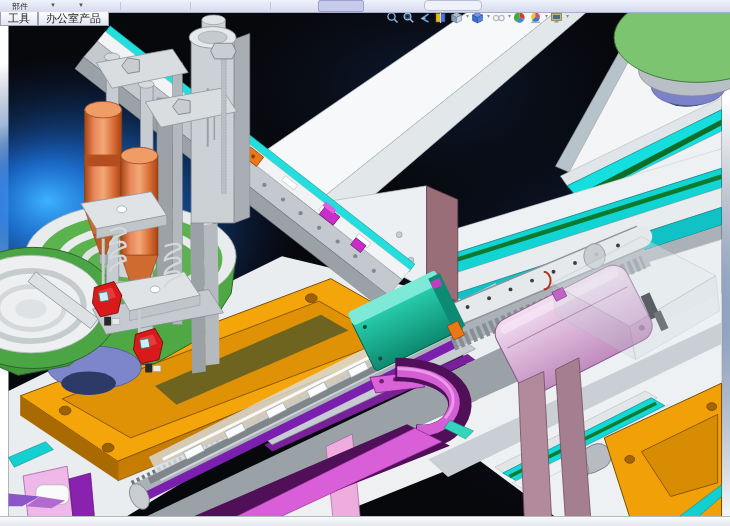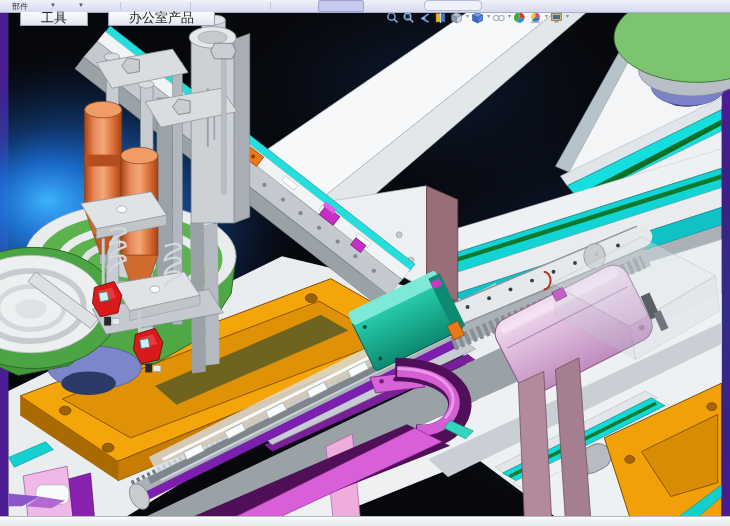--- a/index.html
+++ b/index.html
@@ -1,33 +1,33 @@
 <!DOCTYPE html>
 <html><head>
 <meta charset="utf-8">
 <style>
   html,body{margin:0;padding:0;background:#222;}
   .app{position:relative;width:730px;height:526px;overflow:hidden;
-       font-family:"Liberation Sans",sans-serif;background:#4c1d95;}
+       font-family:"Liberation Sans",sans-serif;background:#ffffff;}
 
   
   .top-toolbar{position:absolute;top:0;left:0;width:730px;height:12px;
     background:linear-gradient(#f0f2fa,#d6daee);border-bottom:1px solid #a9afc9;z-index:7;}
   .tb-label{position:absolute;left:12px;top:1px;font-size:8px;color:#333;}
   .tb-caret{position:absolute;top:2px;font-size:6px;color:#555;}
   .tb-sep{position:absolute;top:2px;width:1px;height:8px;background:#c2c7e0;}
   .tb-pressed{position:absolute;left:318px;top:0px;width:44px;height:10px;
     background:#c6cbed;border:1px solid #9ba2d0;border-radius:2px;}
   .tb-round{position:absolute;left:424px;top:0px;width:56px;height:9px;
     background:#eef1fa;border:1px solid #b6bcd8;border-radius:4px;}
 
   
   .tab-row{position:absolute;top:12px;left:0;height:14px;display:flex;z-index:7;}
   .tab{background:linear-gradient(#fdfdfe,#e2e5f0);border:1px solid #9aa0b4;border-top:none;
-    padding:0 20px;font-size:13px;line-height:12px;color:#222;white-space:nowrap;margin-left:20px;}
+    padding:0 7px;font-size:11px;line-height:12px;color:#222;white-space:nowrap;}
 
   
   .headsup{position:absolute;top:9px;left:386px;height:15px;display:flex;align-items:center;z-index:6;}
   .hicon{width:13px;height:13px;margin-right:3px;display:inline-block;}
   .hcaret{font-size:6px;color:#8a92a2;margin:0 2px 0 0;line-height:13px;}
 
   
   .viewport{position:absolute;top:12px;left:0;width:730px;height:505px;z-index:1;}
   .viewport svg{display:block;}
 

